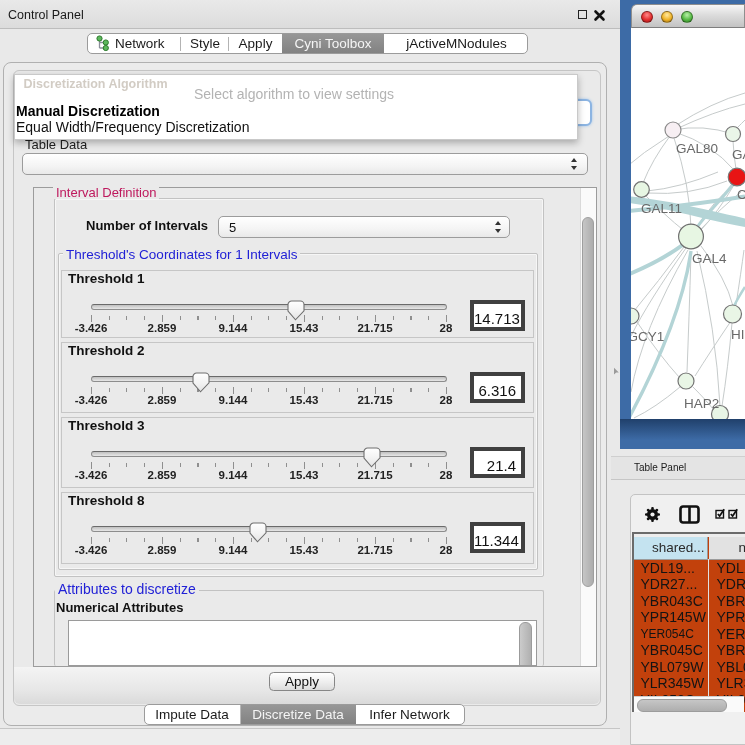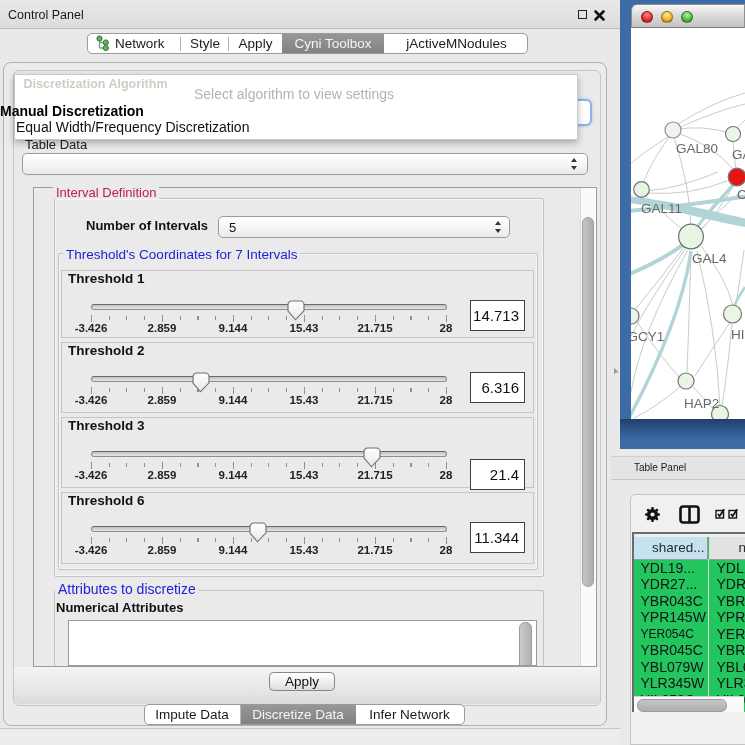--- a/index.html
+++ b/index.html
@@ -9,21 +9,21 @@
 .combo { background:linear-gradient(#ffffff,#f4f4f4 60%,#e9e9e9); border:1px solid #9c9c9c; border-radius:5px; }
 .combo .ctext { position:absolute; left:10px; top:50%; transform:translateY(-50%); font-size:13px; color:#111; }
 .arrows { position:absolute; width:7px; height:12px; top:50%; transform:translateY(-50%); }
 .arrows:before { content:""; position:absolute; left:0; top:0; border-left:3.5px solid transparent; border-right:3.5px solid transparent; border-bottom:4.5px solid #333; }
 .arrows:after { content:""; position:absolute; left:0; bottom:0; border-left:3.5px solid transparent; border-right:3.5px solid transparent; border-top:4.5px solid #333; }
 .grouptitle { position:absolute; font-size:13px; background:#eaeaea; padding:0 3px; line-height:13px; }
 .groupbox { position:absolute; border:1px solid #c2c2c2; border-radius:2px; box-shadow: inset 0 0 0 1px rgba(255,255,255,0.55); }
 .tbox { position:absolute; border:1px solid #c6c6c6; background:#eaeaea; }
 .ttitle { position:absolute; left:7px; top:1px; font-size:13.5px; font-weight:bold; color:#111; }
 .track { position:absolute; height:5.5px; border:1px solid #8d8d8d; border-top-color:#6a6a6a; border-radius:3px; background:linear-gradient(#c0c0c0,#e7e7e7); }
-.vbox { position:absolute; width:55px; height:31px; background:#fff; border:1px solid #404040; font-size:15px; color:#111; text-align:right; padding-right:5px; line-height:29px; }
+.vbox { position:absolute; width:55px; height:31px; background:#fff; border:4px solid #404040; font-size:15px; color:#111; text-align:right; padding-right:5px; line-height:29px; }
 .ticklabel { position:absolute; font-size:11.5px; font-weight:bold; color:#222; transform:translateX(-50%); }
 .minorticks { position:absolute; height:4px; background:repeating-linear-gradient(90deg,#8f8f8f 0 1px,transparent 1px 17.75px); }
 .majorticks { position:absolute; height:7px; background:repeating-linear-gradient(90deg,#8f8f8f 0 1px,transparent 1px 71px); }
 .seg { font-size:13.5px; color:#1a1a1a; display:inline-block; text-align:center; height:100%; line-height:19px; }
 </style>
 </head>
 <body>
 
 <div class="abs" style="left:0;top:0;width:620px;height:29px;background:linear-gradient(#e9e9e9,#dcdcdc);border-bottom:1px solid #bdbdbd;"></div>
 <div class="abs" style="left:8px;top:8px;font-size:12.5px;color:#1a1a1a;">Control Panel</div>
@@ -52,21 +52,21 @@
 <div class="abs" style="left:580px;top:188px;width:16px;height:478px;background:#fafafa;border-left:1px solid #d9d9d9;"></div>
 <div class="abs" style="left:582px;top:217px;width:12px;height:370px;background:linear-gradient(90deg,#c6c6c6,#adadad);border:1px solid #9e9e9e;border-radius:6px;"></div>
 <div class="groupbox" style="left:54px;top:198px;width:490px;height:379px;"></div>
 <div class="grouptitle" style="left:53px;top:186px;color:#be185d;">Interval Definition</div>
 <div class="abs" style="left:86px;top:218px;font-size:13px;font-weight:bold;color:#111;">Number of Intervals</div>
 <div class="abs combo" style="left:218px;top:216px;width:292px;height:22px;">
     <span class="ctext">5</span>
     <span class="arrows" style="right:7px;"></span>
   </div>
 <div class="groupbox" style="left:58px;top:253px;width:480px;height:317px;"></div>
-<div class="grouptitle" style="left:63px;top:248px;color:#2121d6;font-size:13.5px;">Threshold's Coordinates for 7 Intervals</div>
+<div class="grouptitle" style="left:63px;top:248px;color:#2121d6;font-size:13.5px;">Threshold's Coordinates for 1 Intervals</div>
 <div class="tbox" style="left:61px;top:270px;width:473px;height:68px;"></div>
 <div class="ttitle" style="left:68px;top:271.0px;">Threshold 1</div>
 <div class="track" style="left:91px;top:304.0px;width:356px;"></div>
 <div class="minorticks" style="left:91px;top:316px;width:357px;"></div>
 <div class="majorticks" style="left:91px;top:315px;width:357px;"></div>
 <span class="ticklabel" style="left:91.0px;top:322.0px;">-3.426</span>
 <span class="ticklabel" style="left:162.0px;top:322.0px;">2.859</span>
 <span class="ticklabel" style="left:233.0px;top:322.0px;">9.144</span>
 <span class="ticklabel" style="left:304.0px;top:322.0px;">15.43</span>
 <span class="ticklabel" style="left:375.0px;top:322.0px;">21.715</span>
@@ -118,23 +118,23 @@
 <svg class="abs" style="left:362.7px;top:447.2px;" width="18" height="21" viewBox="0 0 18 21">
 <defs>
       <linearGradient id="thg3" x1="0" y1="0" x2="0" y2="1">
         <stop offset="0" stop-color="#ffffff"></stop>
         <stop offset="0.55" stop-color="#f2f2f2"></stop>
         <stop offset="1" stop-color="#e4e4e4"></stop>
       </linearGradient>
     </defs>
 <path d="M1,4.6 a3.6,3.6 0 0 1 3.6,-3.6 h8.8 a3.6,3.6 0 0 1 3.6,3.6 v6.2 L8.5,19.8 L1,11 z" fill="url(#thg3)" stroke="#6e6e6e" stroke-width="1.1"></path>
 </svg>
-<div class="vbox" style="left:470px;top:447px;margin-top:12px;">21.4</div>
+<div class="vbox" style="left:470px;top:447px;">21.4</div>
 <div class="tbox" style="left:61px;top:492px;width:473px;height:72px;"></div>
-<div class="ttitle" style="left:68px;top:493.0px;">Threshold 6</div>
+<div class="ttitle" style="left:68px;top:493.0px;">Threshold 8</div>
 <div class="track" style="left:91px;top:526.0px;width:356px;"></div>
 <div class="minorticks" style="left:91px;top:538px;width:357px;"></div>
 <div class="majorticks" style="left:91px;top:537px;width:357px;"></div>
 <span class="ticklabel" style="left:91.0px;top:544.0px;">-3.426</span>
 <span class="ticklabel" style="left:162.0px;top:544.0px;">2.859</span>
 <span class="ticklabel" style="left:233.0px;top:544.0px;">9.144</span>
 <span class="ticklabel" style="left:304.0px;top:544.0px;">15.43</span>
 <span class="ticklabel" style="left:375.0px;top:544.0px;">21.715</span>
 <span class="ticklabel" style="left:446.0px;top:544.0px;">28</span>
 <svg class="abs" style="left:249.1px;top:522.2px;" width="18" height="21" viewBox="0 0 18 21">
@@ -159,21 +159,21 @@
 <div class="abs" style="left:143.5px;top:704px;width:321px;height:20.5px;background:#fff;border:1px solid #9b9b9b;border-radius:5px;overflow:hidden;white-space:nowrap;font-size:0;">
 <div class="seg" style="width:96px;border-right:1px solid #b9b9b9;">Impute Data</div>
 <div class="seg" style="width:115px;background:linear-gradient(#979797,#828282);color:#f5f5f5;">Discretize Data</div>
 <div class="seg" style="width:108px;">Infer Network</div>
 </div>
 <div class="abs" style="left:0;top:727.5px;width:620px;height:17.5px;background:#ededed;border-top:1px solid #c6c6c6;"></div>
 <div class="abs" style="left:560px;top:99px;width:32px;height:27px;background:#fff;border:2px solid #8cb4e2;border-radius:6px;box-shadow:0 0 3px #9fc4ea;"></div>
 <div class="abs" style="left:14px;top:74px;width:564px;height:66px;background:#ffffff;border:1px solid #c9c9c9;box-shadow:0 3px 7px rgba(0,0,0,0.28);z-index:10;"></div>
 <div class="abs" style="left:23.5px;top:77px;font-size:12.5px;font-weight:bold;color:#d2ccc4;z-index:11;">Discretization Algorithm</div>
 <div class="abs" style="left:194px;top:85.5px;font-size:14px;color:#b3b3b3;z-index:11;">Select algorithm to view settings</div>
-<div class="abs" style="left:0;top:102.5px;font-size:14px;font-weight:bold;color:#000;z-index:11;">Manual Discretization</div>
+<div class="abs" style="left:16px;top:102.5px;font-size:14px;font-weight:bold;color:#000;z-index:11;">Manual Discretization</div>
 <div class="abs" style="left:16px;top:119px;font-size:14px;color:#111;z-index:11;">Equal Width/Frequency Discretization</div>
 <div class="abs" style="left:25px;top:136.5px;font-size:13px;color:#222;z-index:5;">Table Data</div>
 <div class="abs combo" style="left:22px;top:152.5px;width:566px;height:22px;">
     <span class="arrows" style="right:9px;"></span>
   </div>
 <div class="abs" style="left:620px;top:0;width:125px;height:449px;background:#3d6ba6;"></div>
 <div class="abs" style="left:631px;top:4px;width:114px;height:24px;background:linear-gradient(#f7f7f7,#dcdcdc 45%,#c3c3c3);border:1px solid #8e8e8e;border-bottom:1px solid #7e7e7e;border-radius:6px 0 0 0;"></div>
 <div class="abs" style="left:641px;top:11px;width:12px;height:12px;border-radius:50%;background:radial-gradient(circle at 50% 30%, #ff8a8a 0%, #e33030 55%, #9f1616 100%);border:1px solid rgba(0,0,0,0.35);"></div>
 <div class="abs" style="left:661px;top:11px;width:12px;height:12px;border-radius:50%;background:radial-gradient(circle at 50% 30%, #ffe9a0 0%, #f0b429 55%, #9a6b10 100%);border:1px solid rgba(0,0,0,0.35);"></div>
 <div class="abs" style="left:681px;top:11px;width:12px;height:12px;border-radius:50%;background:radial-gradient(circle at 50% 30%, #b8f0a8 0%, #58bb46 55%, #2e7d22 100%);border:1px solid rgba(0,0,0,0.35);"></div>
@@ -258,21 +258,21 @@
     <line x1="10.5" y1="2" x2="10.5" y2="17" stroke="#111" stroke-width="2.6"></line>
   </svg>
 <svg class="abs" style="left:715px;top:508px;" width="11" height="11" viewBox="0 0 11 11">
     <rect x="1" y="2.5" width="7.5" height="7.5" fill="none" stroke="#111" stroke-width="1.4"></rect>
     <path d="M2.8,6 L4.6,8 L9.2,1.2" fill="none" stroke="#111" stroke-width="1.7"></path>
   </svg>
 <svg class="abs" style="left:728px;top:508px;" width="11" height="11" viewBox="0 0 11 11">
     <rect x="1" y="2.5" width="7.5" height="7.5" fill="none" stroke="#111" stroke-width="1.4"></rect>
     <path d="M2.8,6 L4.6,8 L9.2,1.2" fill="none" stroke="#111" stroke-width="1.7"></path>
   </svg>
-<div class="abs" style="left:631.5px;top:532px;width:113.5px;height:180px;border-top:2px solid #6b6b6b;border-left:2px solid #6b6b6b;background:#22c55e;overflow:hidden;">
+<div class="abs" style="left:631.5px;top:532px;width:113.5px;height:180px;border-top:2px solid #6b6b6b;border-left:2px solid #6b6b6b;background:#c2410c;overflow:hidden;">
 <div style="position:absolute;left:0;top:0;width:120px;height:3px;background:#ededed;"></div>
 <div style="position:absolute;left:0;top:3px;width:74px;height:22.5px;background:#c4e3f0;border-right:1px solid #9b9b9b;border-bottom:1px solid #9b9b9b;font-size:13.5px;color:#2a2a2a;text-align:right;padding-right:2px;line-height:22.5px;">shared...</div>
 <div style="position:absolute;left:75px;top:3px;width:45px;height:22.5px;background:#e2e2e2;border-bottom:1px solid #9b9b9b;font-size:13.5px;color:#2a2a2a;padding-left:30px;line-height:22.5px;">n...</div>
 <div style="position:absolute;left:7px;top:25.5px;font-size:14px;color:#141414;line-height:17px;">YDL19...</div>
 <div style="position:absolute;left:83px;top:25.5px;font-size:14px;color:#141414;line-height:17px;">YDL19</div>
 <div style="position:absolute;left:7px;top:42.0px;font-size:14px;color:#141414;line-height:17px;">YDR27...</div>
 <div style="position:absolute;left:83px;top:42.0px;font-size:14px;color:#141414;line-height:17px;">YDR27</div>
 <div style="position:absolute;left:7px;top:58.5px;font-size:14px;color:#141414;line-height:17px;">YBR043C</div>
 <div style="position:absolute;left:83px;top:58.5px;font-size:14px;color:#141414;line-height:17px;">YBR04</div>
 <div style="position:absolute;left:7px;top:75.0px;font-size:14px;color:#141414;line-height:17px;">YPR145W</div>

